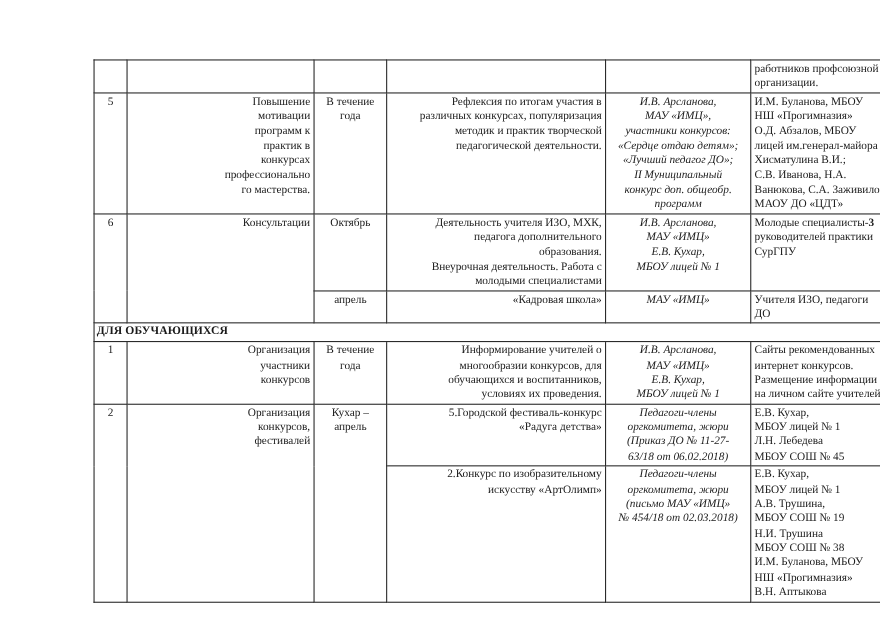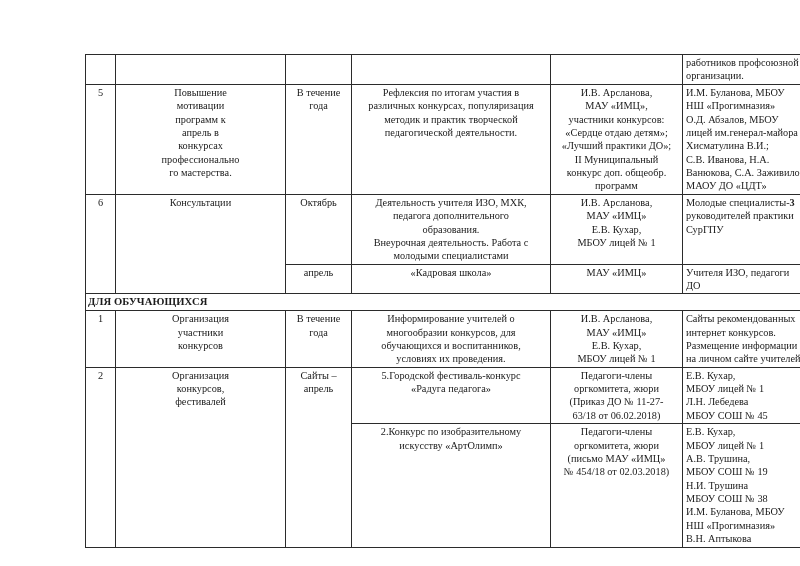--- a/index.html
+++ b/index.html
@@ -38,24 +38,24 @@
   }
   
   col.c-num    { width: 30px; }
   col.c-dir    { width: 170px; }
   col.c-term   { width: 66px; }
   col.c-cont   { width: 199px; }
   col.c-resp   { width: 132px; }
   col.c-note   { width: 152px; }
 
   td.num    { text-align: center; }
-  td.dir    { text-align: center; }
+  td.dir    { text-align: right; }
   td.term   { text-align: center; }
-  td.cont   { text-align: center; }
-  td.resp   { text-align: center; }
+  td.cont   { text-align: right; }
+  td.resp   { text-align: center; font-style: italic; }
   td.note   { text-align: left; }
 
   .section-row td {
     font-weight: bold;
     text-align: left;
     padding-left: 2px;
     font-size: 10.6px;
     letter-spacing: 0.1px;
   }
   .bold { font-weight: bold; }
@@ -89,41 +89,41 @@
             <span class="line">организации.</span>
           </td>
       </tr>
 
       <tr>
         <td class="num">5</td>
         <td class="dir">
             <span class="line">Повышение</span>
             <span class="line">мотивации</span>
             <span class="line">программ к</span>
-            <span class="line">апрель в</span>
+            <span class="line">практик в</span>
             <span class="line">конкурсах</span>
             <span class="line">профессионально</span>
             <span class="line">го мастерства.</span>
           </td>
         <td class="term">
             <span class="line">В течение</span>
             <span class="line">года</span>
           </td>
         <td class="cont">
             <span class="line">Рефлексия по итогам участия в</span>
             <span class="line">различных конкурсах, популяризация</span>
             <span class="line">методик и практик творческой</span>
             <span class="line">педагогической деятельности.</span>
           </td>
         <td class="resp">
             <span class="line">И.В. Арсланова,</span>
             <span class="line">МАУ «ИМЦ»,</span>
             <span class="line">участники конкурсов:</span>
             <span class="line">«Сердце отдаю детям»;</span>
-            <span class="line">«Лучший практики ДО»;</span>
+            <span class="line">«Лучший педагог ДО»;</span>
             <span class="line">II Муниципальный</span>
             <span class="line">конкурс доп. общеобр.</span>
             <span class="line">программ</span>
           </td>
         <td class="note">
             <span class="line">И.М. Буланова, МБОУ</span>
             <span class="line">НШ «Прогимназия»</span>
             <span class="line">О.Д. Абзалов, МБОУ</span>
             <span class="line">лицей им.генерал-майора</span>
             <span class="line">Хисматулина В.И.;</span>
@@ -211,26 +211,26 @@
       </tr>
 
       <tr>
         <td class="num" rowspan="2">2</td>
         <td class="dir" rowspan="2">
             <span class="line">Организация</span>
             <span class="line">конкурсов,</span>
             <span class="line">фестивалей</span>
           </td>
         <td class="term" rowspan="2">
-            <span class="line">Сайты –</span>
+            <span class="line">Кухар –</span>
             <span class="line">апрель</span>
           </td>
         <td class="cont">
             <span class="line">5.Городской фестиваль-конкурс</span>
-            <span class="line">«Радуга педагога»</span>
+            <span class="line">«Радуга детства»</span>
           </td>
         <td class="resp">
             <span class="line">Педагоги-члены</span>
             <span class="line">оргкомитета, жюри</span>
             <span class="line">(Приказ ДО № 11-27-</span>
             <span class="line">63/18 от 06.02.2018)</span>
           </td>
         <td class="note note-center">
             <span class="line">Е.В. Кухар,</span>
             <span class="line">МБОУ лицей № 1</span>

